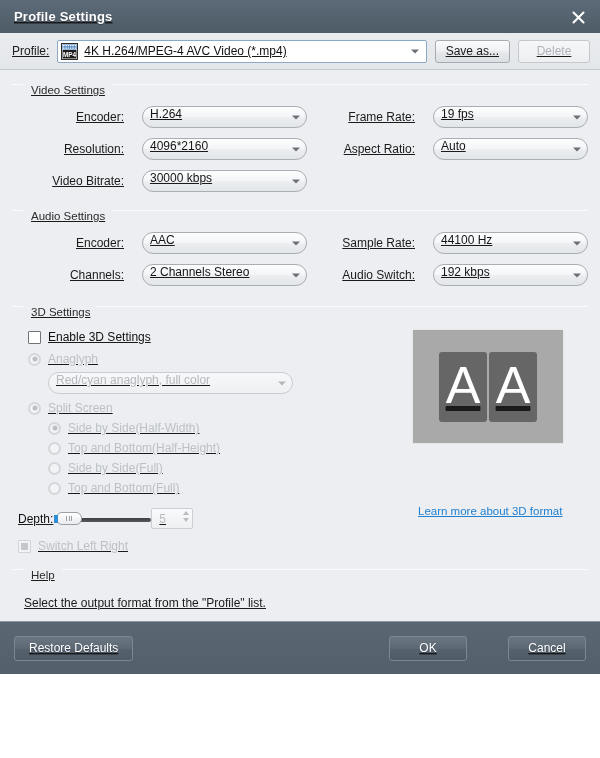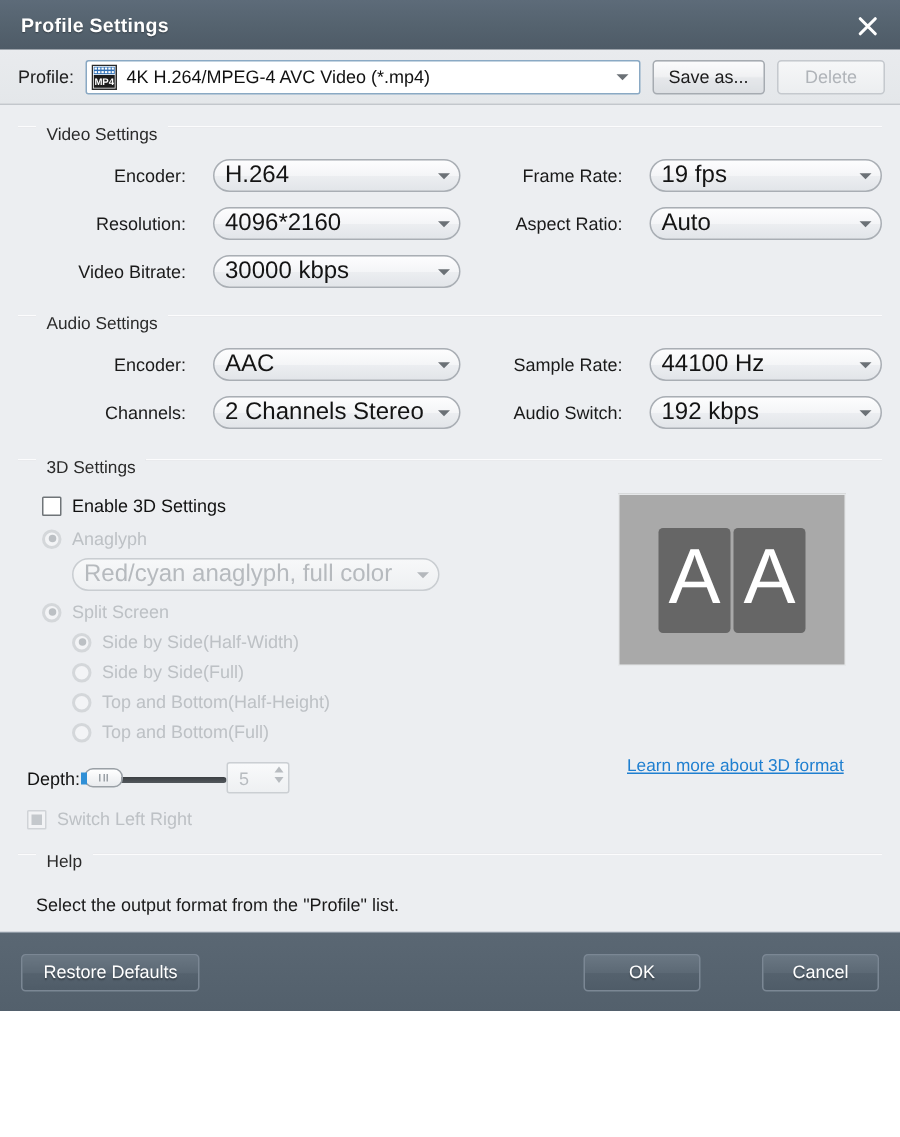--- a/index.html
+++ b/index.html
@@ -9,20 +9,21 @@
     font-family: "Liberation Sans", sans-serif;
     font-size: 12px;
     color: #1a1a1a;
     overflow: hidden;
   }
   .dialog {
     width: 600px; height: 674px;
     background: #eceef1;
     display: flex; flex-direction: column;
     position: relative;
+    text-decoration: underline;
   }
 
   
   .titlebar {
     height: 33px;
     background: linear-gradient(to bottom, #5d6b79 0%, #55636f 50%, #4e5b67 100%);
     display: flex; align-items: center;
     padding: 0 10px 0 14px;
     flex: none;
     position: relative;
@@ -138,25 +139,25 @@
   .fld-label {
     font-size: 12px; color: #1a1a1a;
     text-align: right; padding-right: 8px;
   }
 
   .combo {
     height: 22px;
     background: linear-gradient(to bottom, #fdfdfe 0%, #f4f5f7 50%, #eceef1 51%, #e2e5e9 100%);
     border: 1px solid #a9aeb4;
     border-radius: 11px;
-    display: flex; align-items: center;
+    display: flex; align-items: flex-start;
     padding-left: 7px;
     position: relative;
     cursor: pointer;
-    font-size: 16px;
+    font-size: 12px;
     color: #141414;
   }
   .combo.disabled {
     color: #b6babe;
     border-color: #c9cdd1;
     background: linear-gradient(to bottom, #f7f8f9, #eef0f2);
     cursor: default;
   }
 
   
@@ -492,25 +493,25 @@
             <span class="radio checked"></span>
             <span class="radio-label">Split Screen</span>
           </div>
 
           <div class="radio-row indent">
             <span class="radio checked"></span>
             <span class="radio-label">Side by Side(Half-Width)</span>
           </div>
           <div class="radio-row indent">
             <span class="radio"></span>
-            <span class="radio-label">Side by Side(Full)</span>
+            <span class="radio-label">Top and Bottom(Half-Height)</span>
           </div>
           <div class="radio-row indent">
             <span class="radio"></span>
-            <span class="radio-label">Top and Bottom(Half-Height)</span>
+            <span class="radio-label">Side by Side(Full)</span>
           </div>
           <div class="radio-row indent">
             <span class="radio"></span>
             <span class="radio-label">Top and Bottom(Full)</span>
           </div>
 
           <div class="depth-row">
             <span class="depth-label">Depth:</span>
             <span class="slider">
               <span class="slider-track"></span>

